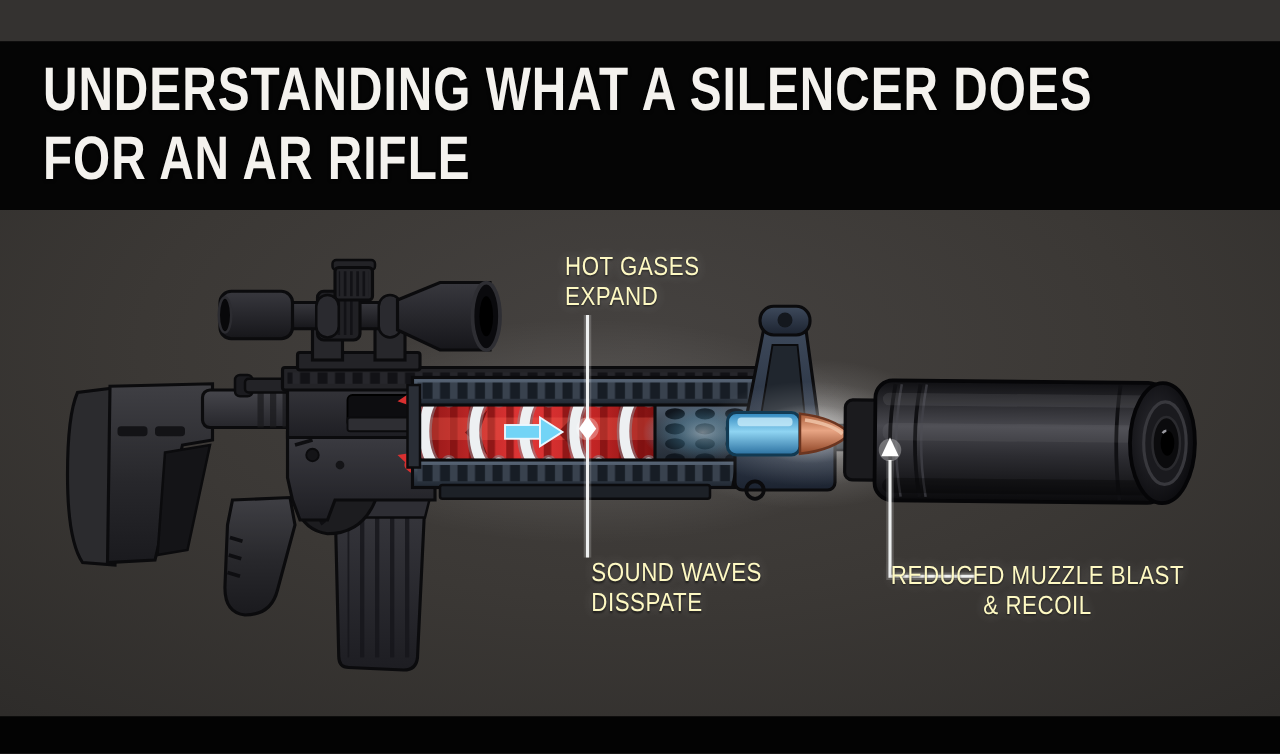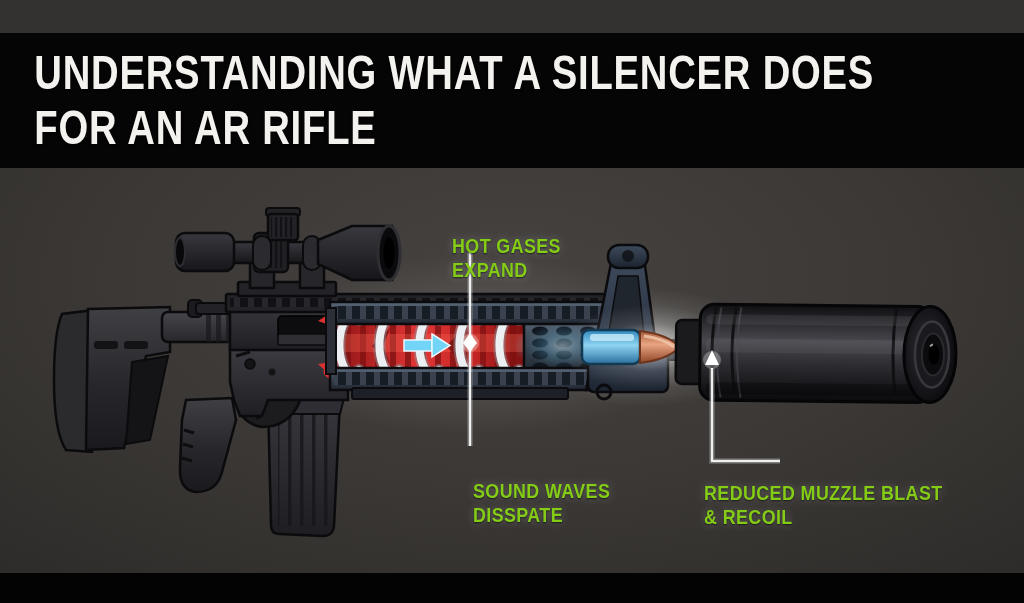--- a/index.html
+++ b/index.html
@@ -17,29 +17,28 @@
     color:#f4f2ee;
   }
   .title-inner{padding:12px 0 0 44px;transform:scaleX(0.78);transform-origin:left top;}
   .title-line{
     font-size:49px;font-weight:700;line-height:55px;letter-spacing:1px;white-space:nowrap;
     text-shadow:0 1px 3px rgba(0,0,0,.8);
   }
   .bottom-bar{position:absolute;left:0;right:0;bottom:0;height:30px;background:#030303;}
   .illustration{position:absolute;inset:0;}
   .callout{
-    position:absolute;color:#84cc16;font-weight:700;font-size:21px;line-height:24px;
+    position:absolute;color:#fef9c3;font-weight:400;font-size:21px;line-height:24px;
     letter-spacing:.5px;
     text-shadow:0 0 10px rgba(255,255,255,.28), 0 1px 2px rgba(0,0,0,.75);
-    margin-top:32px;
   }
   .callout .cl{transform:scaleX(.85);transform-origin:left top;white-space:nowrap;}
   #callout-hot-gases{left:452px;top:202px;}
   #callout-sound-waves{left:473px;top:447px;}
-  #callout-muzzle{right:48px;top:449px;width:320px;text-align:left;}
+  #callout-muzzle{right:58px;top:449px;width:320px;text-align:center;}
   #callout-muzzle .cl{transform-origin:right top;}
 </style>
 </head>
 <body>
 
 <div class="stage"></div>
 <div class="top-strip"></div>
 
 <div class="title-band">
   <div class="title-inner">

